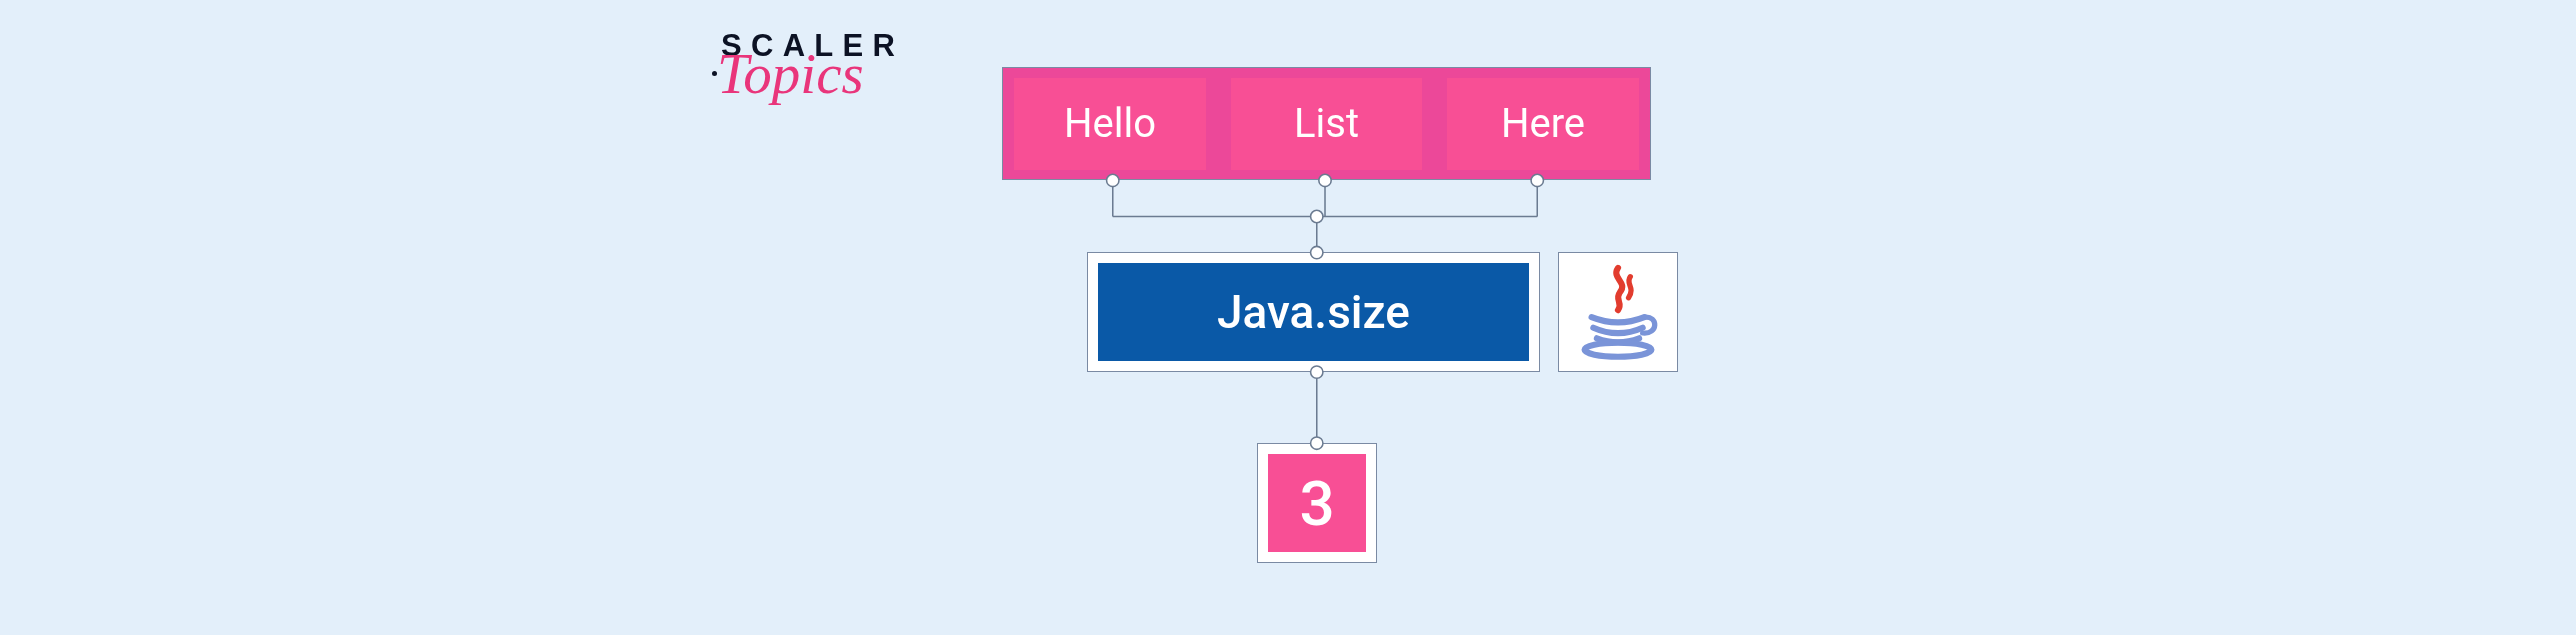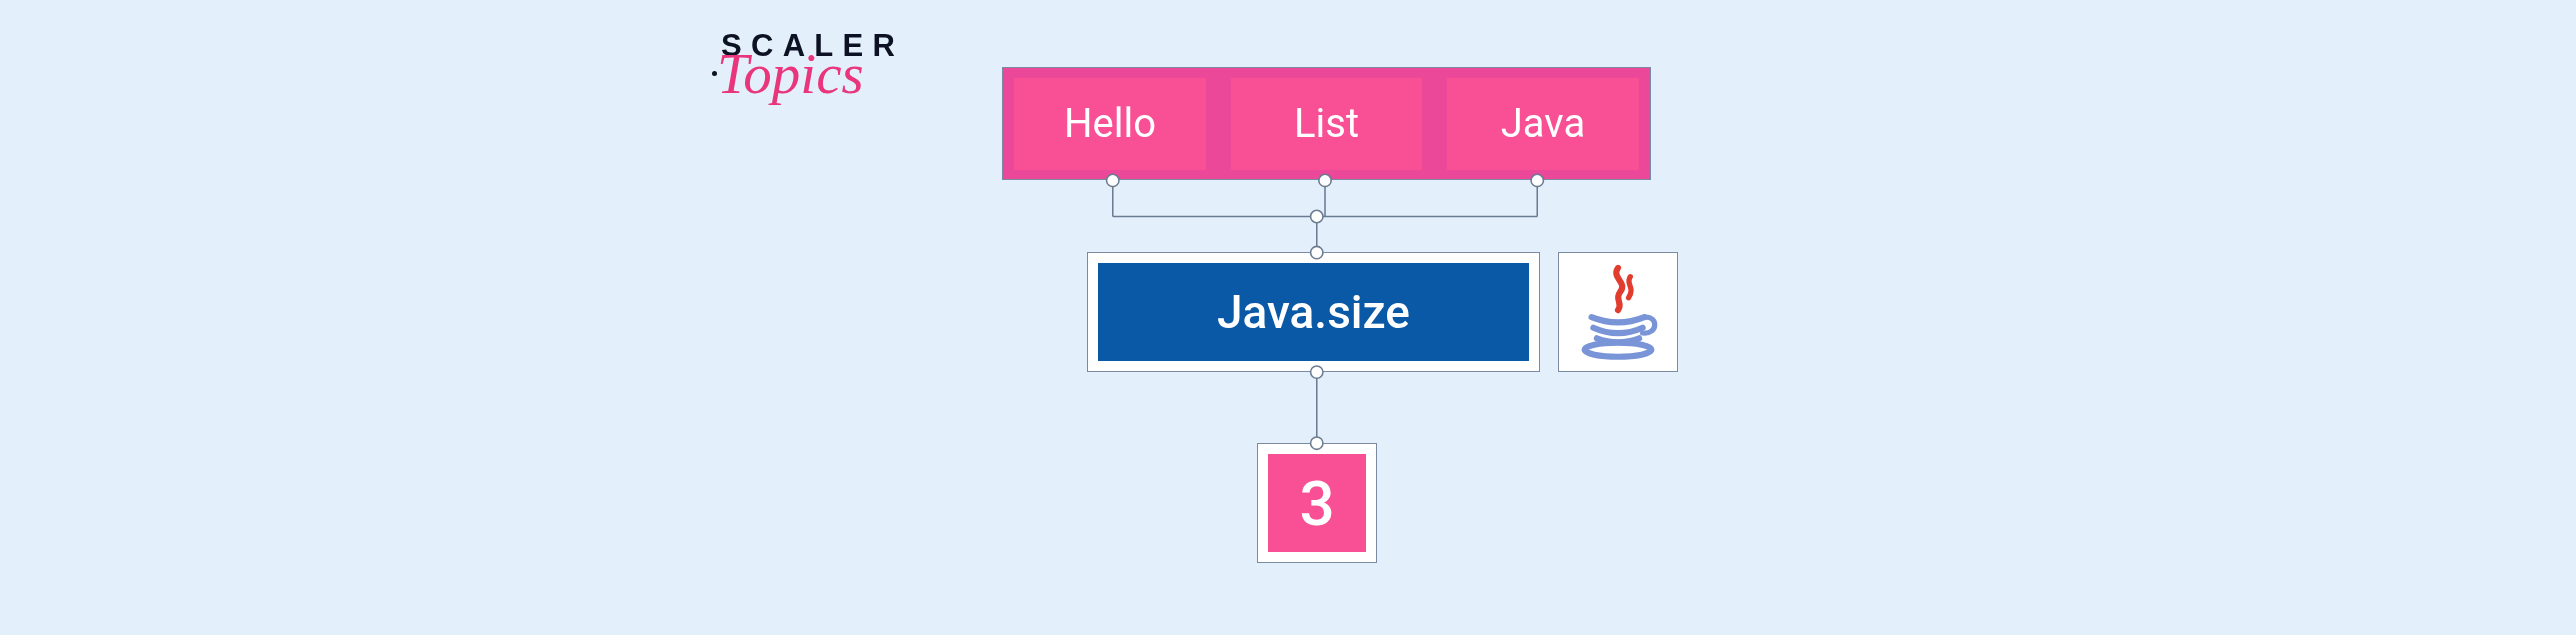--- a/index.html
+++ b/index.html
@@ -140,21 +140,21 @@
   <div class="logo">
     <div class="logo-line1">SCALER</div>
     <div class="logo-line2">
       <span class="logo-dot"></span><span>Topics</span>
     </div>
   </div>
 
   <div class="row-top">
     <div class="pink-box">Hello</div>
     <div class="pink-box">List</div>
-    <div class="pink-box">Java</div>
+    <div class="pink-box">Here</div>
   </div>
 
   <div class="frame mid-frame">
     <div class="blue-box">Java.size</div>
   </div>
 
   <div class="frame java-frame">
     <span>
       <svg width="88" height="98" viewBox="0 0 100 110">
 

